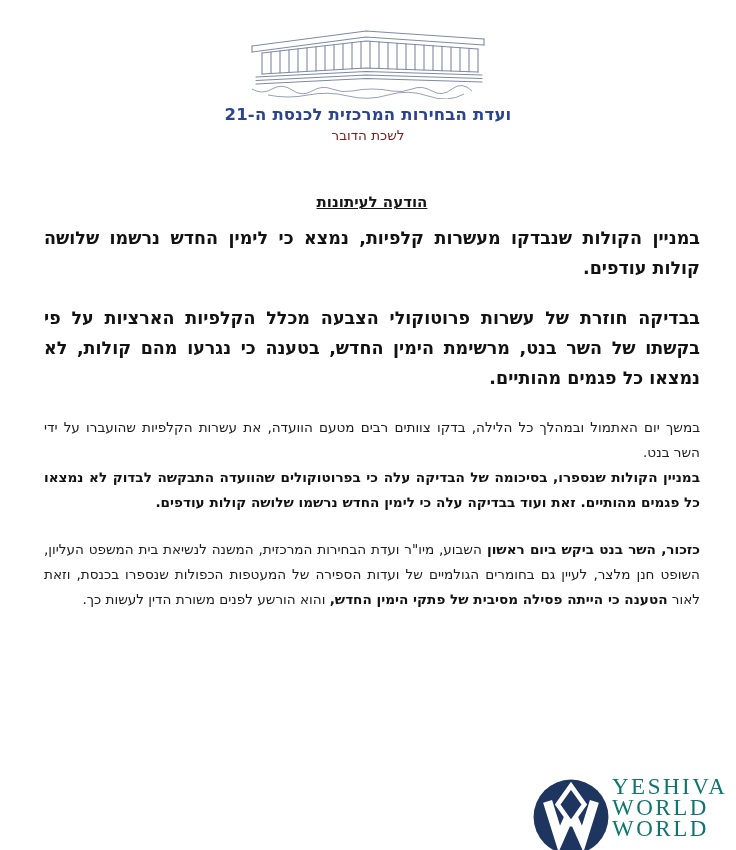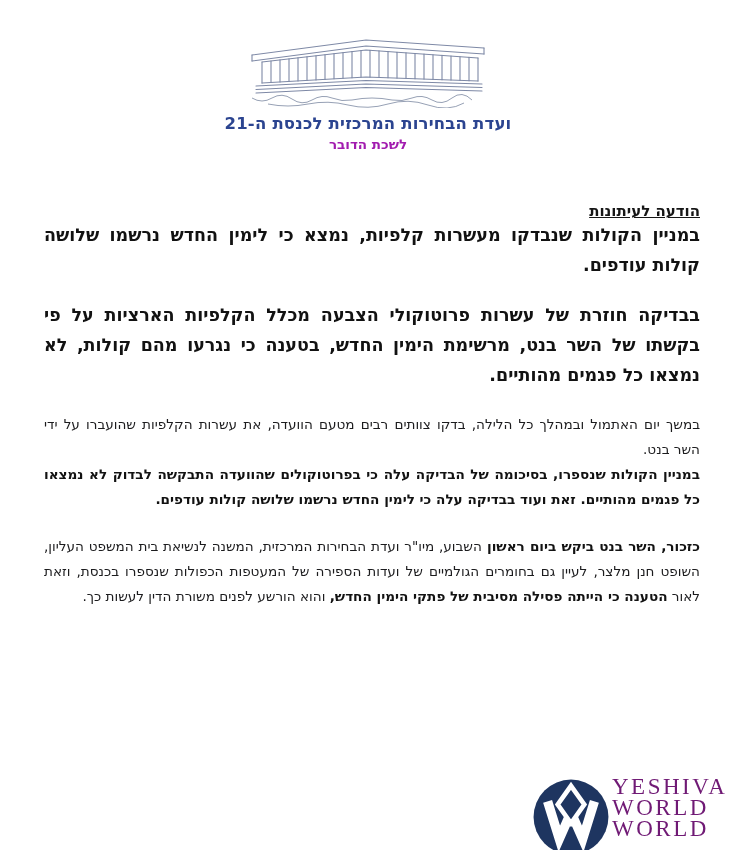--- a/index.html
+++ b/index.html
@@ -4,49 +4,49 @@
 <style>
   html,body{margin:0;padding:0;}
   body{
     width:736px;height:850px;overflow:hidden;position:relative;
     background:#ffffff;
     font-family:"DejaVu Sans",sans-serif;
   }
   .page{width:736px;height:850px;position:relative;overflow:hidden;}
 
   
-  .header-block{padding-top:34px;text-align:center;}
+  .header-block{padding-top:25px;text-align:center;}
   .building{display:inline-block;}
   .committee-title{
     direction:rtl;text-align:center;color:#2b4490;
     font-size:16.5px;font-weight:bold;margin-top:2px;letter-spacing:.2px;
   }
   .office-subtitle{
-    direction:rtl;text-align:center;color:#a21caf;
-    font-size:13.5px;font-weight:bold;margin-top:3px;
+    direction:rtl;text-align:center;color:#7f1d1d;
+    font-size:13.5px;font-weight:normal;margin-top:3px;
   }
 
   
   .doc{direction:rtl;padding:0 36px 0 44px;}
   .press-title{
-    margin:50px 0 0 0;font-weight:bold;
+    margin:50px 0 12px 0;text-align:center;font-weight:bold;
     font-size:15px;color:#161616;text-decoration:underline;
   }
   .para{margin:0;color:#1c1c1e;text-align:justify;text-align-last:right;}
   .para .b{font-weight:bold;color:#121212;}
   .para.lg{font-size:17.5px;line-height:30px;font-weight:bold;color:#141414;}
   .para.lg.first{margin-top:20px;}
   .para.sm{font-size:13.6px;line-height:25px;margin-top:22px;}
 
   
   .ywn-mark{position:absolute;left:532px;top:778px;width:78px;height:78px;}
   .ywn-text{
     position:absolute;left:612px;top:776px;
     font-family:"Liberation Serif",serif;
-    color:#701a75;font-size:23px;line-height:21px;letter-spacing:2.5px;
+    color:#0f766e;font-size:23px;line-height:21px;letter-spacing:2.5px;
     white-space:nowrap;
   }
   .ywn-text div{height:21px;}
 </style>
 </head>
 <body>
 
 <div class="page">
 
   <div class="header-block">

